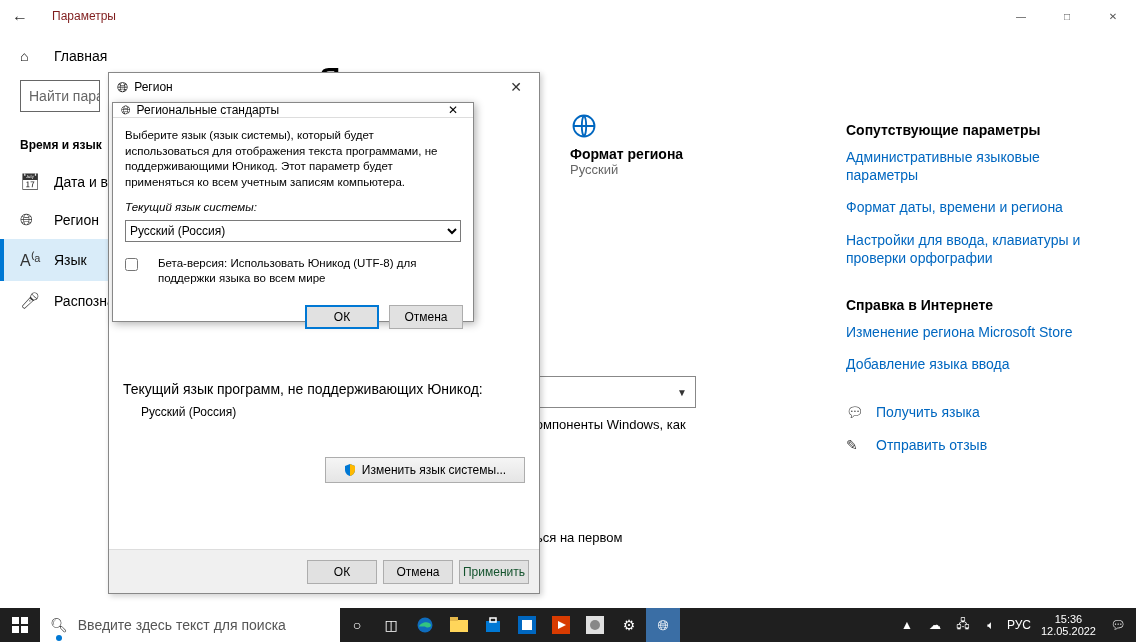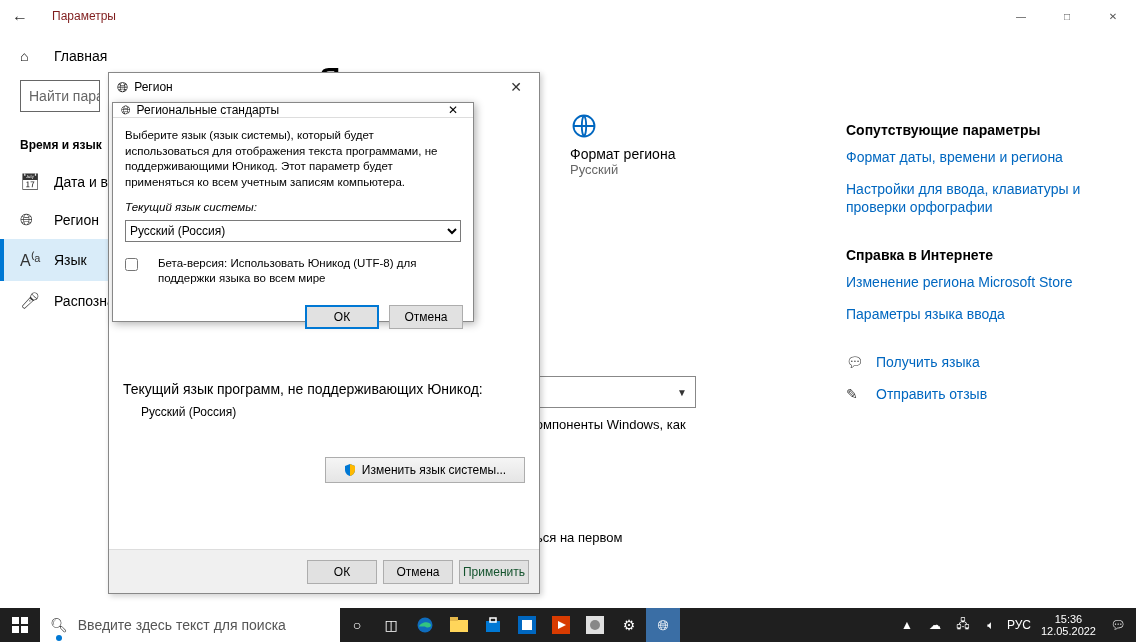--- a/index.html
+++ b/index.html
@@ -21,21 +21,21 @@
 .grouphdr { padding: 10px 20px 10px 20px; font-size: 12px; font-weight: 600; }
 .navitem { display: flex; align-items: center; padding: 10px 20px 10px 16px; font-size: 14px; border-left: 4px solid transparent; white-space: nowrap; overflow: hidden; }
 .navitem.sel { background: #d9ecf9; border-left-color: #0078d4; }
 .navitem .icon { width: 20px; margin-right: 14px; font-size: 16px; color: #333; }
 
 .main { flex: 1; padding: 30px 40px 0 20px; position: relative; display: flex; }
 .maincol { flex: 1; }
 .h1 { font-size: 28px; font-weight: 600; margin-bottom: 20px; }
 .card { position: absolute; left: 560px; top: 100px; }
 .card .big-icon { color: #0067c0; font-size: 28px; }
-.card .ctitle { font-size: 14px; font-weight: 400; margin-top: 6px; }
+.card .ctitle { font-size: 14px; font-weight: 700; margin-top: 6px; }
 .card .csub { font-size: 13px; color: #666; }
 
 .right { width: 250px; padding-top: 60px; }
 .right h3 { font-size: 14px; font-weight: 600; margin-bottom: 10px; }
 .right a { display: block; color: #0067c0; font-size: 14px; margin-bottom: 14px; text-decoration: none; line-height: 1.3; }
 .right .sec { margin-bottom: 30px; }
 .right .iconlink { display: flex; align-items: center; }
 .right .iconlink .ic { width: 20px; margin-right: 10px; color: #333; font-size: 14px; }
 
 
@@ -145,27 +145,28 @@
         <div class="dropdown-outline" style="left:230px; top:344px; width:166px;">
           <span class="chev">▼</span>
         </div>
         <div class="frag" style="left:230px; top:385px; font-size:13px;">компоненты Windows, как</div>
         <div class="frag" style="left:230px; top:498px; font-size:13px;">ться на первом</div>
       </div>
 
       <div class="right">
         <div class="sec">
           <h3>Сопутствующие параметры</h3>
+          <a href="#">Административные языковые параметры</a>
           <a href="#">Формат даты, времени и региона</a>
           <a href="#">Настройки для ввода, клавиатуры и проверки орфографии</a>
         </div>
         <div class="sec">
           <h3>Справка в Интернете</h3>
           <a href="#">Изменение региона Microsoft Store</a>
-          <a href="#">Параметры языка ввода</a>
+          <a href="#">Добавление языка ввода</a>
         </div>
         <div class="sec">
           <a href="#" class="iconlink">
             <span class="ic">💬︎</span>
             <span>Получить языка</span>
           </a>
           <a href="#" class="iconlink">
             <span class="ic">✎</span>
             <span>Отправить отзыв</span>
           </a>

